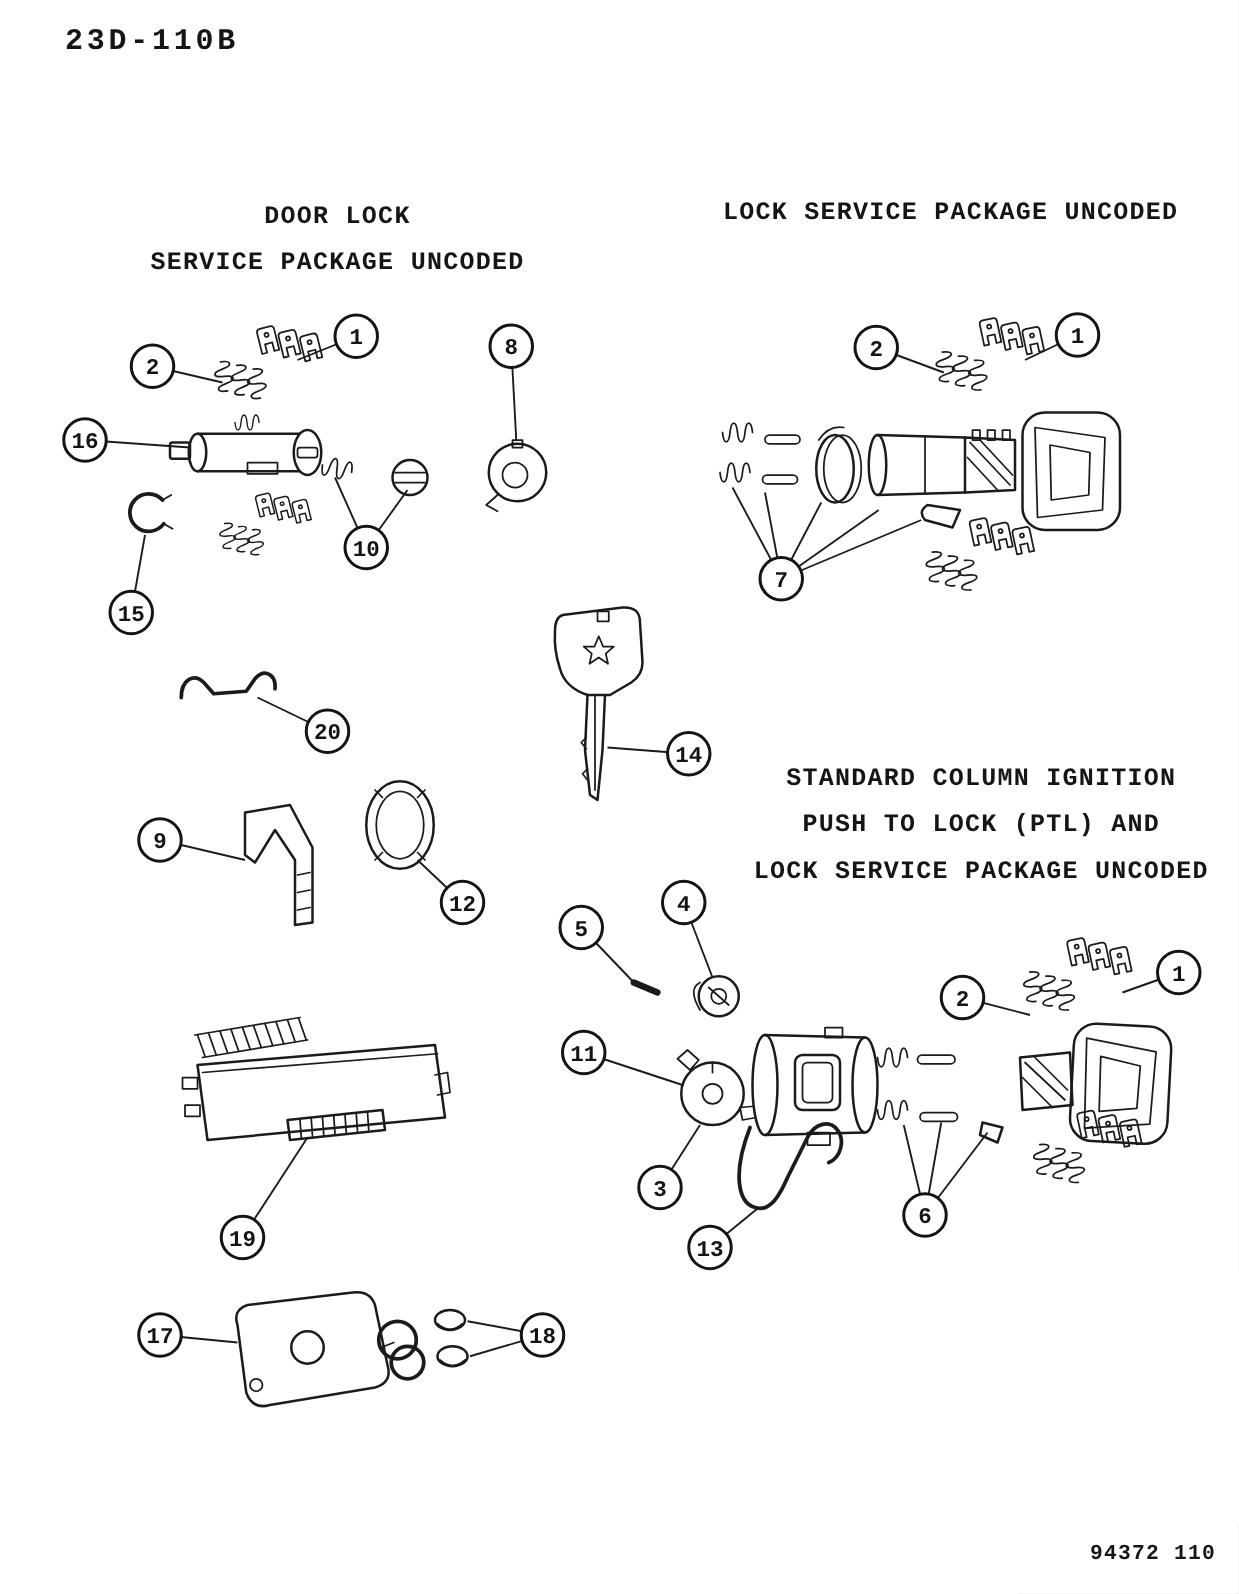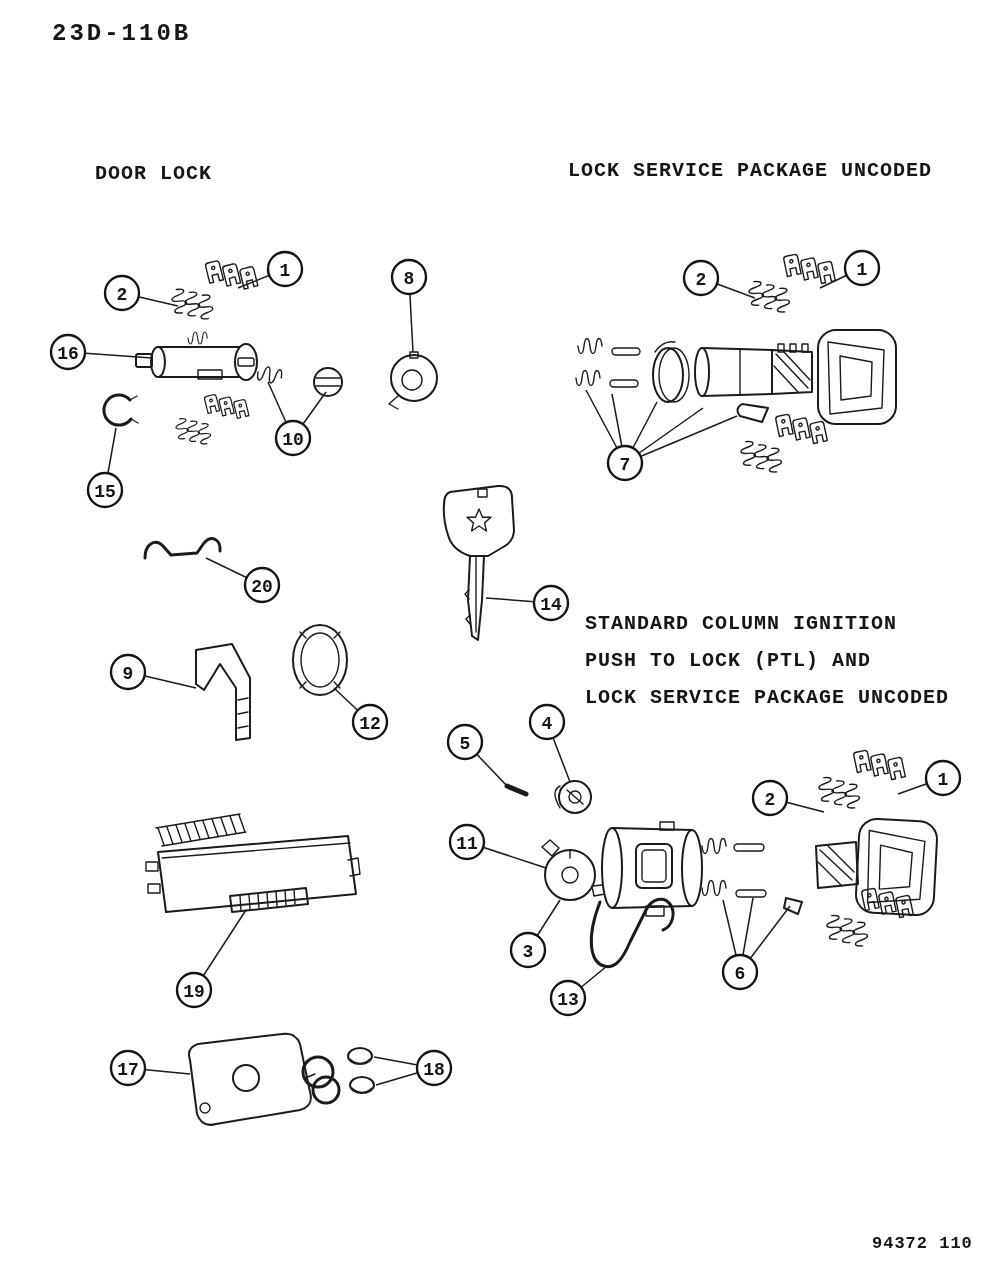--- a/index.html
+++ b/index.html
@@ -11,21 +11,21 @@
     overflow: hidden;
     font-family: "Liberation Mono", monospace;
     color: #151515;
   }
   .abs { position: absolute; }
   .drawing-number {
     left: 52px; top: 20px;
     font-size: 24px; font-weight: 700; letter-spacing: 3px;
   }
   .section-title {
-    text-align: left;
+    text-align: center;
     font-size: 20px; font-weight: 700; letter-spacing: 1px;
     line-height: 37px;
     white-space: nowrap;
   }
   .title-door { left: 95px;  top: 155px; width: 350px; }
   .title-tilt { left: 568px; top: 152px; width: 385px; }
   .title-ptl  { left: 585px; top: 605px; width: 400px; }
   .catalog-number {
     left: 872px; top: 1234px;
     font-size: 17px; font-weight: 700; letter-spacing: 1px;
@@ -45,20 +45,21 @@
 </style>
 </head>
 <body>
 
 <div class="page">
 
   <div class="abs drawing-number">23D-110B</div>
 
   <div class="abs section-title title-door">
     <div>DOOR LOCK</div>
+    <div>SERVICE PACKAGE UNCODED</div>
   </div>
 
   <div class="abs section-title title-tilt">
     <div>LOCK SERVICE PACKAGE UNCODED</div>
   </div>
 
   <div class="abs section-title title-ptl">
     <div>STANDARD COLUMN IGNITION</div>
     <div>PUSH TO LOCK (PTL) AND</div>
     <div>LOCK SERVICE PACKAGE UNCODED</div>

